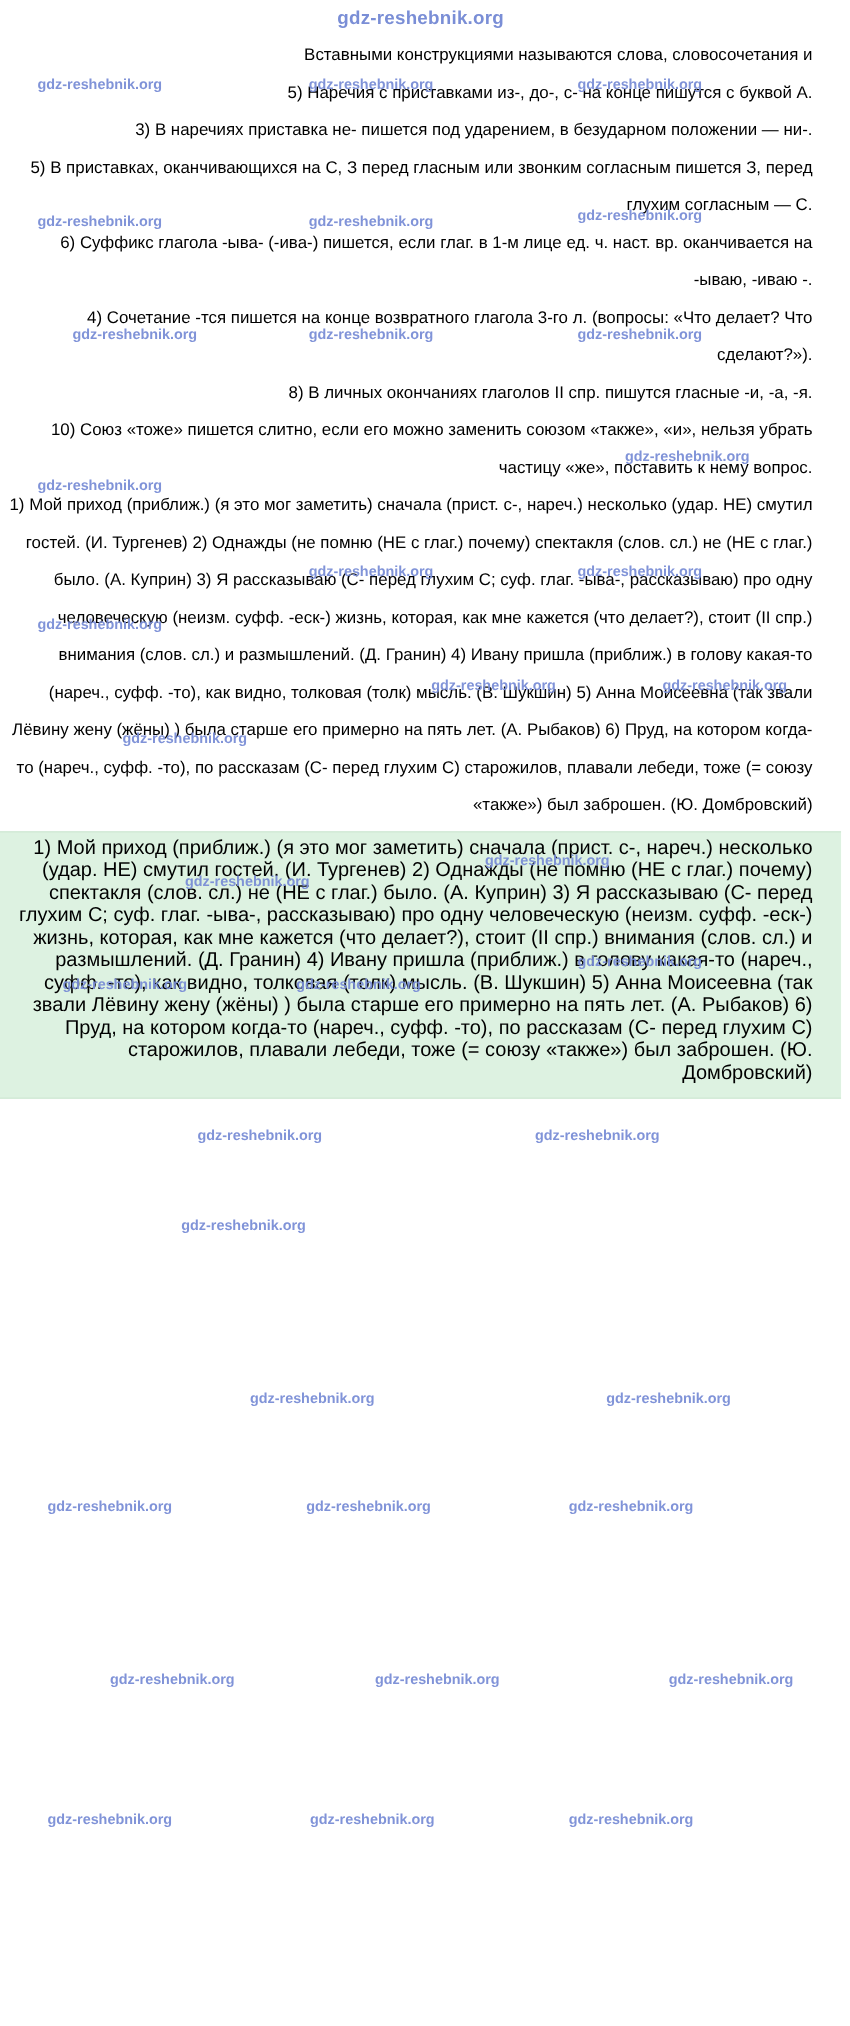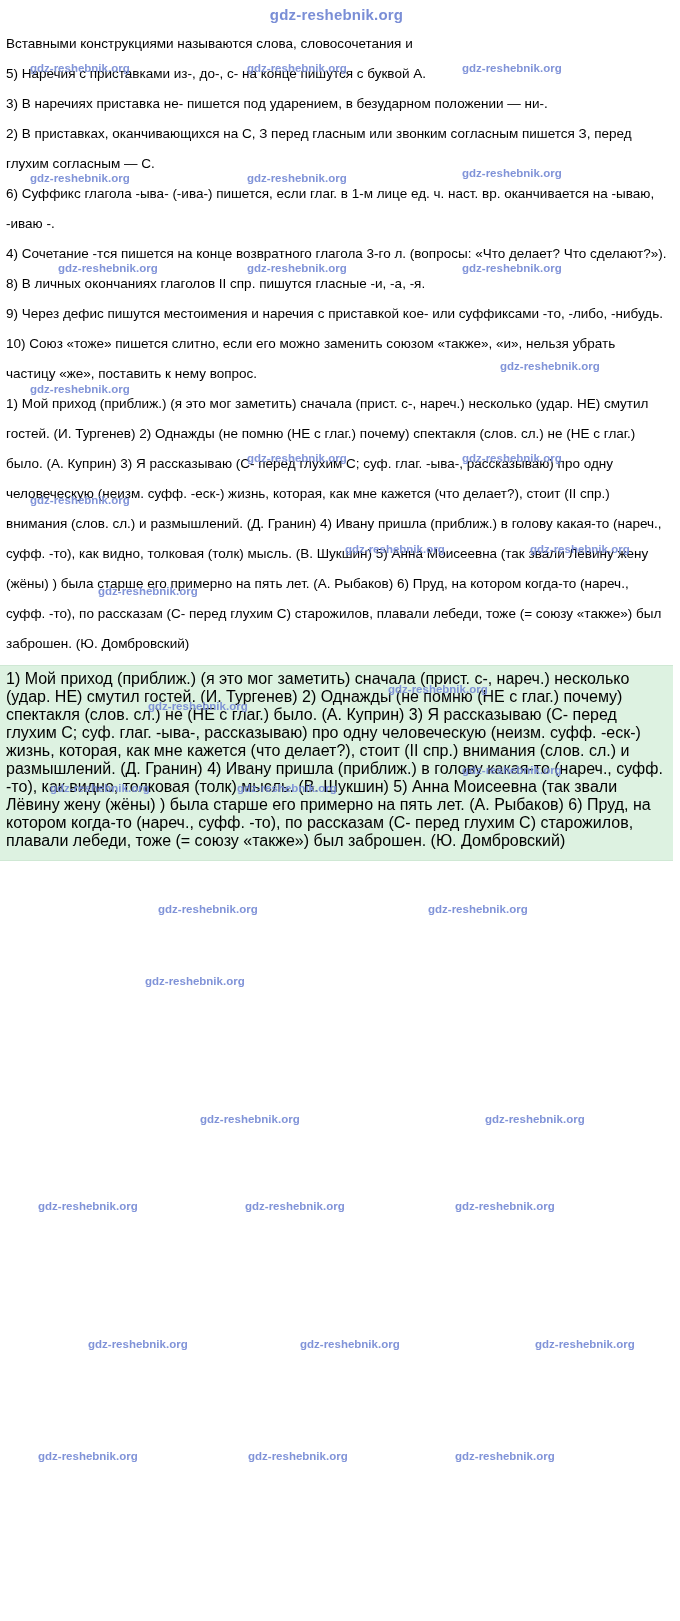--- a/index.html
+++ b/index.html
@@ -31,22 +31,23 @@
     letter-spacing: 0.2px;
   }
   .content {
     position: relative;
     padding: 0 6px 0 6px;
     font-size: 13.5px;
     line-height: 30px;
     z-index: 2;
   }
   .para {
-    margin: 0 0 0 0;
+    margin: 0 17px 0 0;
     white-space: normal;
+    text-align: right;
   }
   .answer-block {
     background: #ddf2e1;
     border-top: 1px solid #cfe8d4;
     border-bottom: 1px solid #cfe8d4;
     padding: 4px 6px 10px 6px;
     margin-top: 6px;
   }
   .wm-layer {
     position: absolute;
@@ -70,25 +71,24 @@
 <div class="page">
 
   <div class="site-title">gdz-reshebnik.org</div>
 
   <div class="content">
 
     <p class="para">Вставными конструкциями называются слова, словосочетания и</p>
 
     <p class="para">5) Наречия с приставками из-, до-, с- на конце пишутся с буквой А.</p>
     <p class="para">3) В наречиях приставка не- пишется под ударением, в безударном положении — ни-.</p>
-    <p class="para">2) В приставках, оканчивающихся на С, З перед гласным или звонким согласным пишется З, перед глухим согласным — С.</p>
+    <p class="para">5) В приставках, оканчивающихся на С, З перед гласным или звонким согласным пишется З, перед глухим согласным — С.</p>
     <p class="para">6) Суффикс глагола -ыва- (-ива-) пишется, если глаг. в 1-м лице ед. ч. наст. вр. оканчивается на -ываю, -иваю -.</p>
     <p class="para">4) Сочетание -тся пишется на конце возвратного глагола 3-го л. (вопросы: «Что делает? Что сделают?»).</p>
     <p class="para">8) В личных окончаниях глаголов II спр. пишутся гласные -и, -а, -я.</p>
-    <p class="para">9) Через дефис пишутся местоимения и наречия с приставкой кое- или суффиксами -то, -либо, -нибудь.</p>
     <p class="para">10) Союз «тоже» пишется слитно, если его можно заменить союзом «также», «и», нельзя убрать частицу «же», поставить к нему вопрос.</p>
 
     <p class="para">1) Мой приход (приближ.) (я это мог заметить) сначала (прист. с-, нареч.) несколько (удар. НЕ) смутил гостей. (И. Тургенев) 2) Однажды (не помню (НЕ с глаг.) почему) спектакля (слов. сл.) не (НЕ с глаг.) было. (А. Куприн) 3) Я рассказываю (С- перед глухим С; суф. глаг. -ыва-, рассказываю) про одну человеческую (неизм. суфф. -еск-) жизнь, которая, как мне кажется (что делает?), стоит (II спр.) внимания (слов. сл.) и размышлений. (Д. Гранин) 4) Ивану пришла (приближ.) в голову какая-то (нареч., суфф. -то), как видно, толковая (толк) мысль. (В. Шукшин) 5) Анна Моисеевна (так звали Лёвину жену (жёны) ) была старше его примерно на пять лет. (А. Рыбаков) 6) Пруд, на котором когда-то (нареч., суфф. -то), по рассказам (С- перед глухим С) старожилов, плавали лебеди, тоже (= союзу «также») был заброшен. (Ю. Домбровский)</p>
 
   </div>
 
   <div class="answer-block">
     <p class="para">1) Мой приход (приближ.) (я это мог заметить) сначала (прист. с-, нареч.) несколько (удар. НЕ) смутил гостей. (И. Тургенев) 2) Однажды (не помню (НЕ с глаг.) почему) спектакля (слов. сл.) не (НЕ с глаг.) было. (А. Куприн) 3) Я рассказываю (С- перед глухим С; суф. глаг. -ыва-, рассказываю) про одну человеческую (неизм. суфф. -еск-) жизнь, которая, как мне кажется (что делает?), стоит (II спр.) внимания (слов. сл.) и размышлений. (Д. Гранин) 4) Ивану пришла (приближ.) в голову какая-то (нареч., суфф. -то), как видно, толковая (толк) мысль. (В. Шукшин) 5) Анна Моисеевна (так звали Лёвину жену (жёны) ) была старше его примерно на пять лет. (А. Рыбаков) 6) Пруд, на котором когда-то (нареч., суфф. -то), по рассказам (С- перед глухим С) старожилов, плавали лебеди, тоже (= союзу «также») был заброшен. (Ю. Домбровский)</p>
   </div>
 

